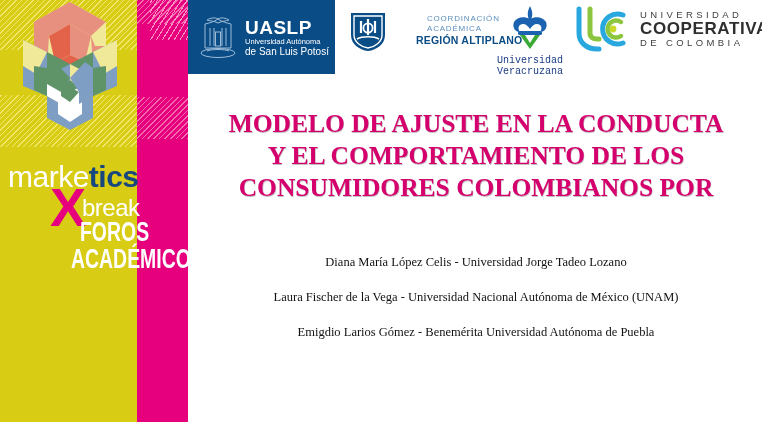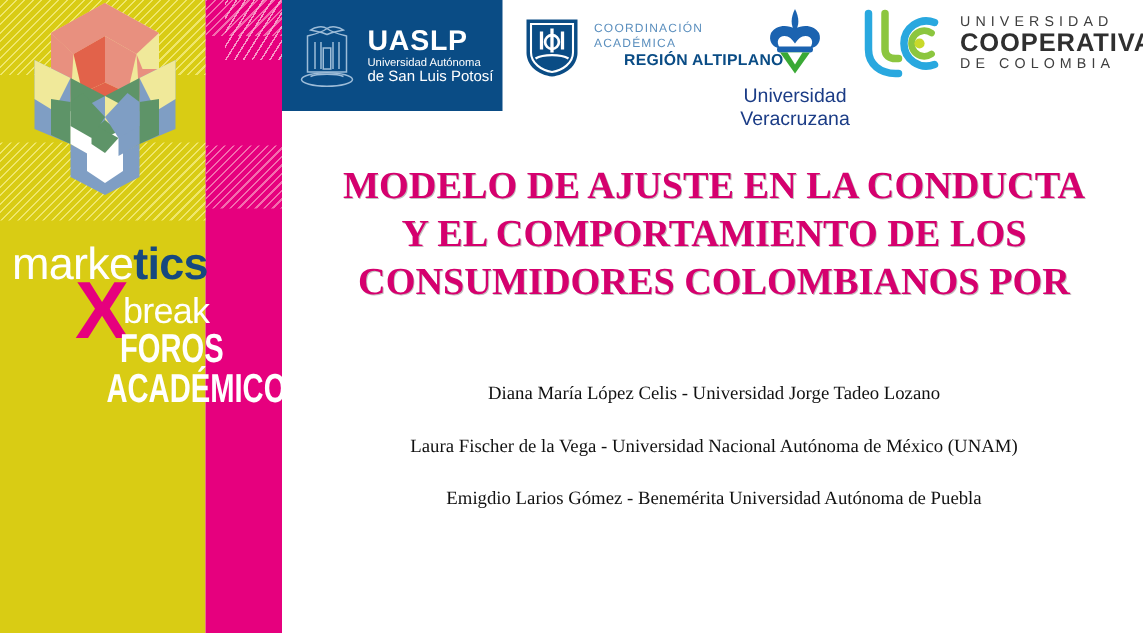--- a/index.html
+++ b/index.html
@@ -42,25 +42,25 @@
 
   .uaslp{position:absolute;left:0;top:0;width:147px;height:74px;background:#0a4c85;
      display:flex;align-items:center;gap:7px;padding-left:10px;box-sizing:border-box;}
   .uaslp-text{color:#ffffff;line-height:1.12;}
   .uaslp-name{font-size:19px;font-weight:700;letter-spacing:.5px;}
   .uaslp-sub1{font-size:7.5px;}
   .uaslp-sub2{font-size:10px;}
 
   .coord{position:absolute;left:160px;top:9px;display:flex;align-items:center;gap:8px;}
   .coord-text{line-height:1.25;color:#2b6ca8;}
-  .coord-l1,.coord-l2{font-size:8px;letter-spacing:.8px;color:#5b8fbe;}
+  .coord-l1,.coord-l2{font-size:8px;letter-spacing:.8px;color:#5b8fbe;margin-left:31px;}
   .coord-l3{font-size:10.5px;font-weight:700;letter-spacing:.2px;color:#0a4c85;padding-left:20px;}
 
   .uv{position:absolute;left:296px;top:4px;width:92px;text-align:center;}
-  .uv-cap{font-size:13px;color:#1b3c86;margin-top:1px;}
+  .uv-cap{font-size:10px;color:#1b3c86;margin-top:1px;font-family:Liberation Mono, monospace;}
 
   .ucc{position:absolute;left:385px;top:5px;display:flex;align-items:center;gap:9px;}
   .ucc-text{line-height:1.08;color:#3e3e3e;}
   .ucc-l1{font-size:9.5px;letter-spacing:3.4px;}
   .ucc-l2{font-size:17px;font-weight:700;letter-spacing:.6px;color:#2f2f2f;}
   .ucc-l3{font-size:9.5px;letter-spacing:3.4px;}
 
   
   .title{position:absolute;left:196px;top:108px;width:560px;text-align:center;
      font-family:"Liberation Serif",serif;font-weight:700;font-size:25.5px;line-height:1.25;

